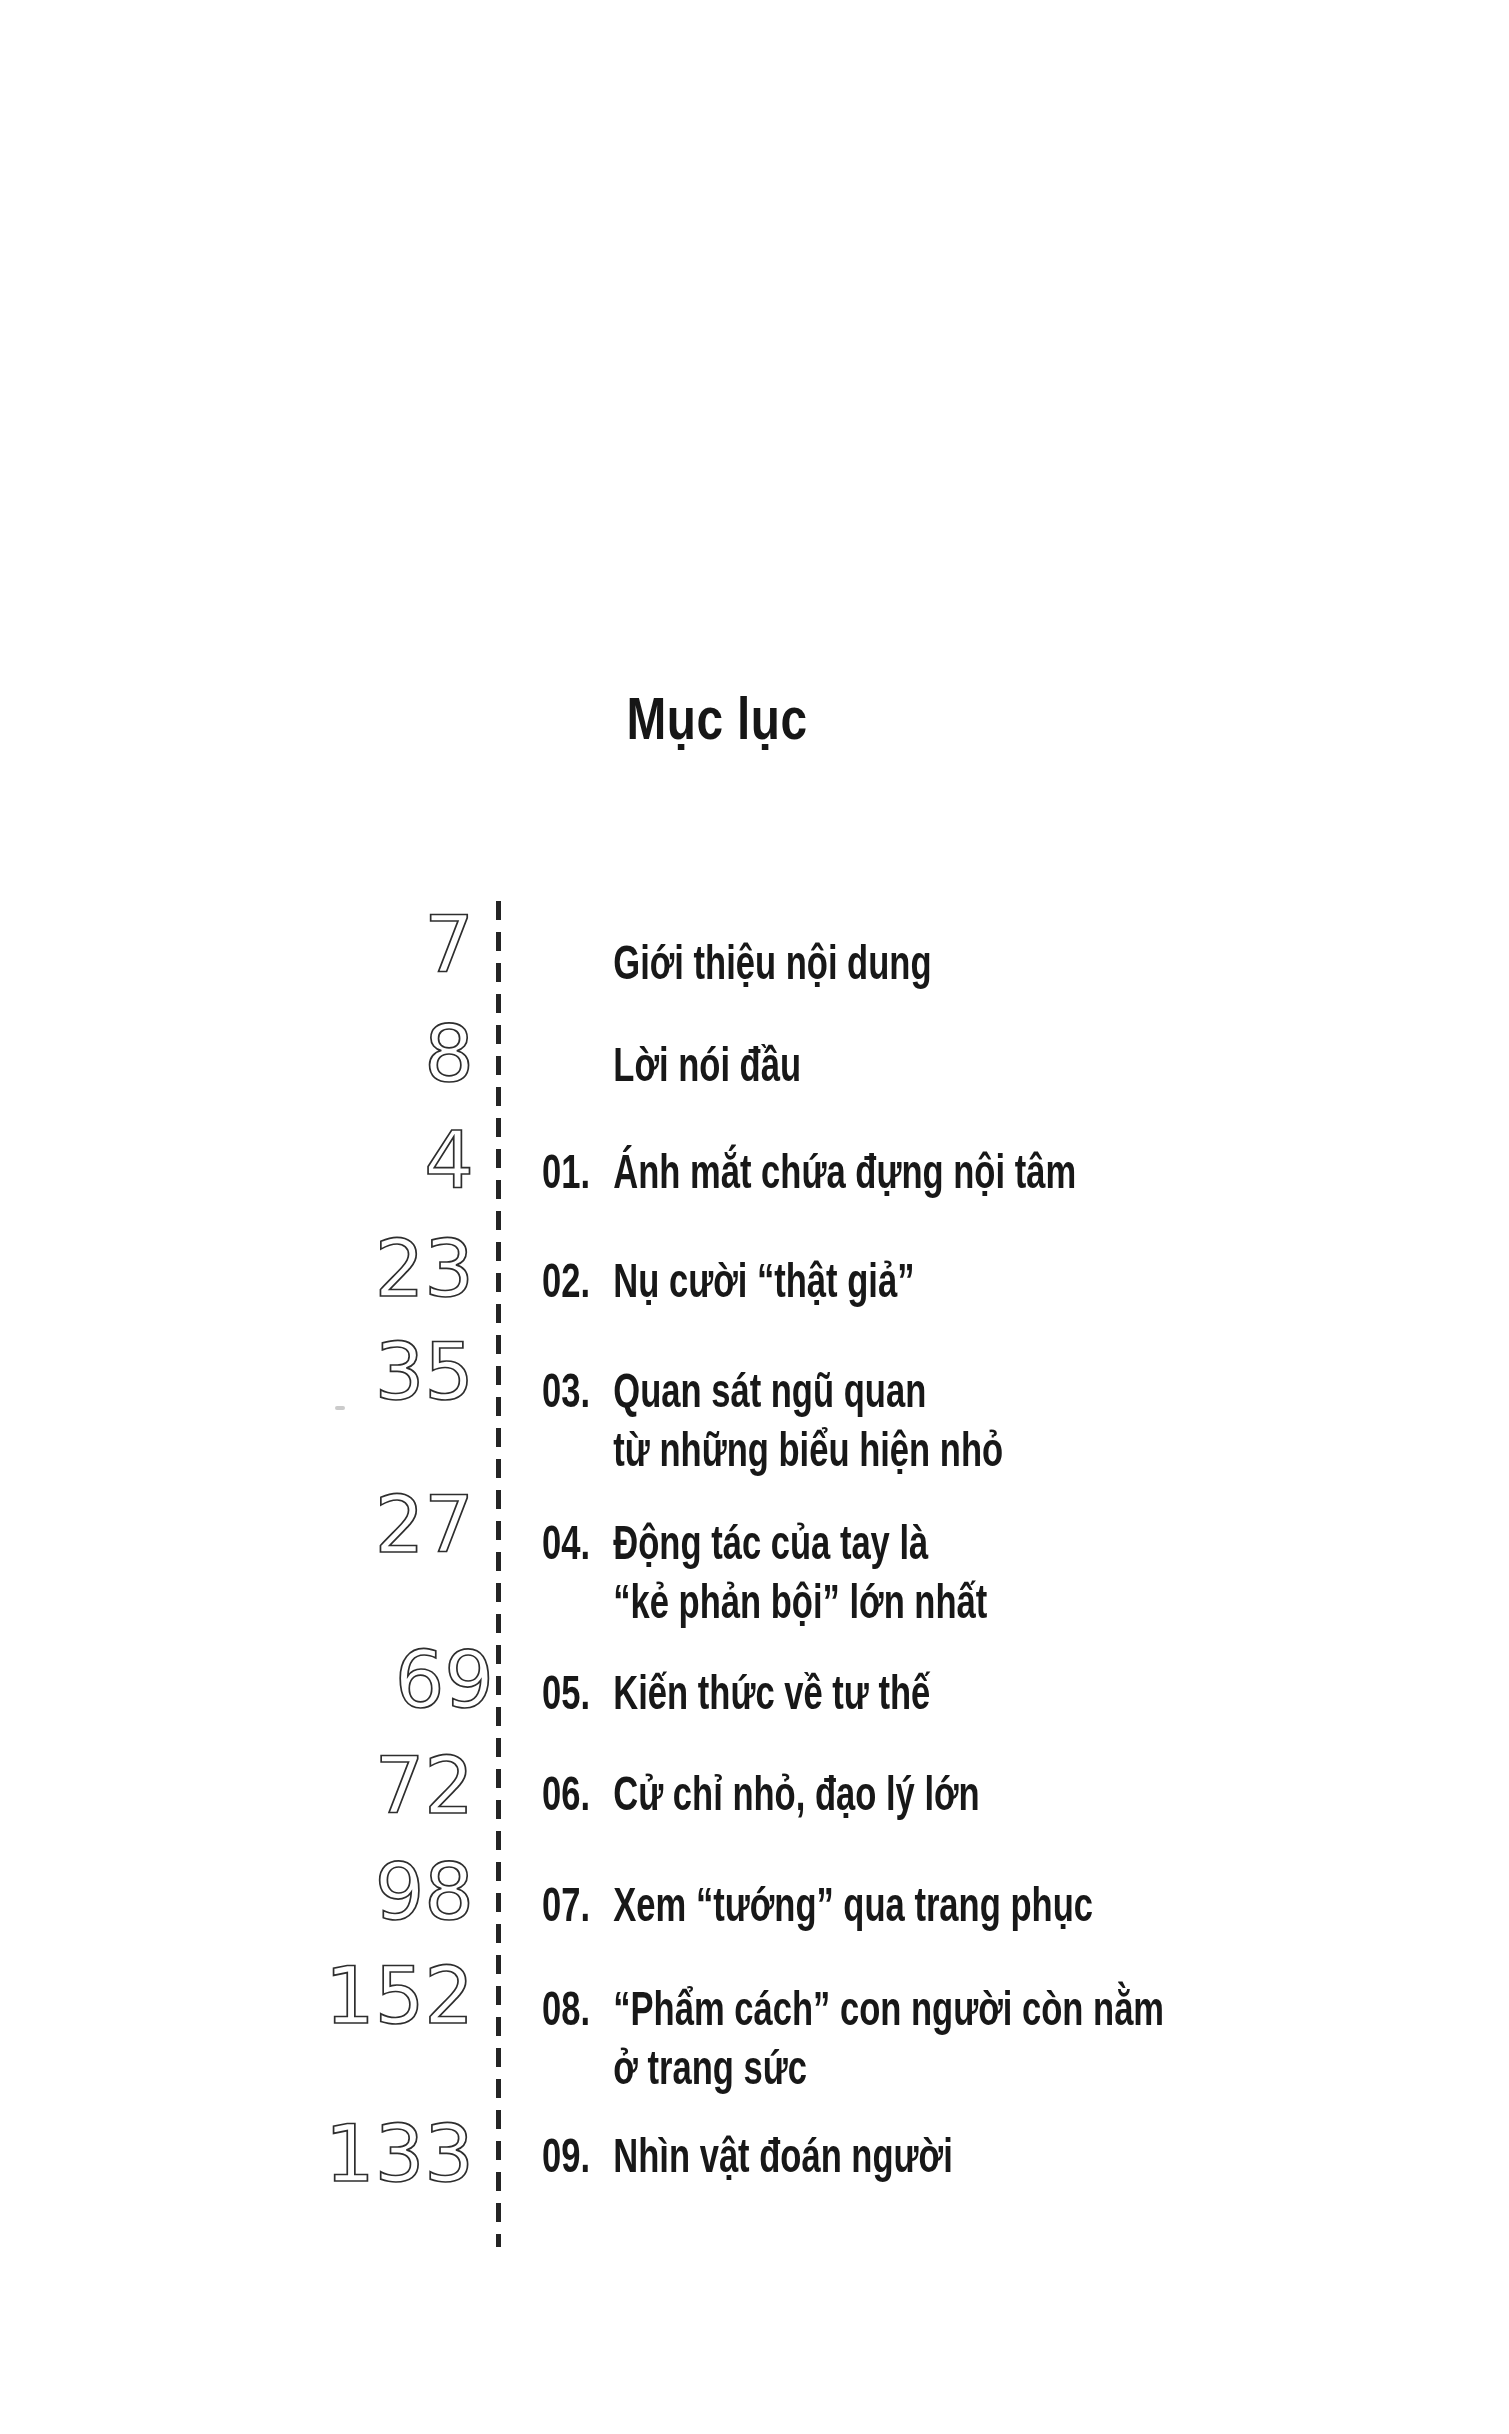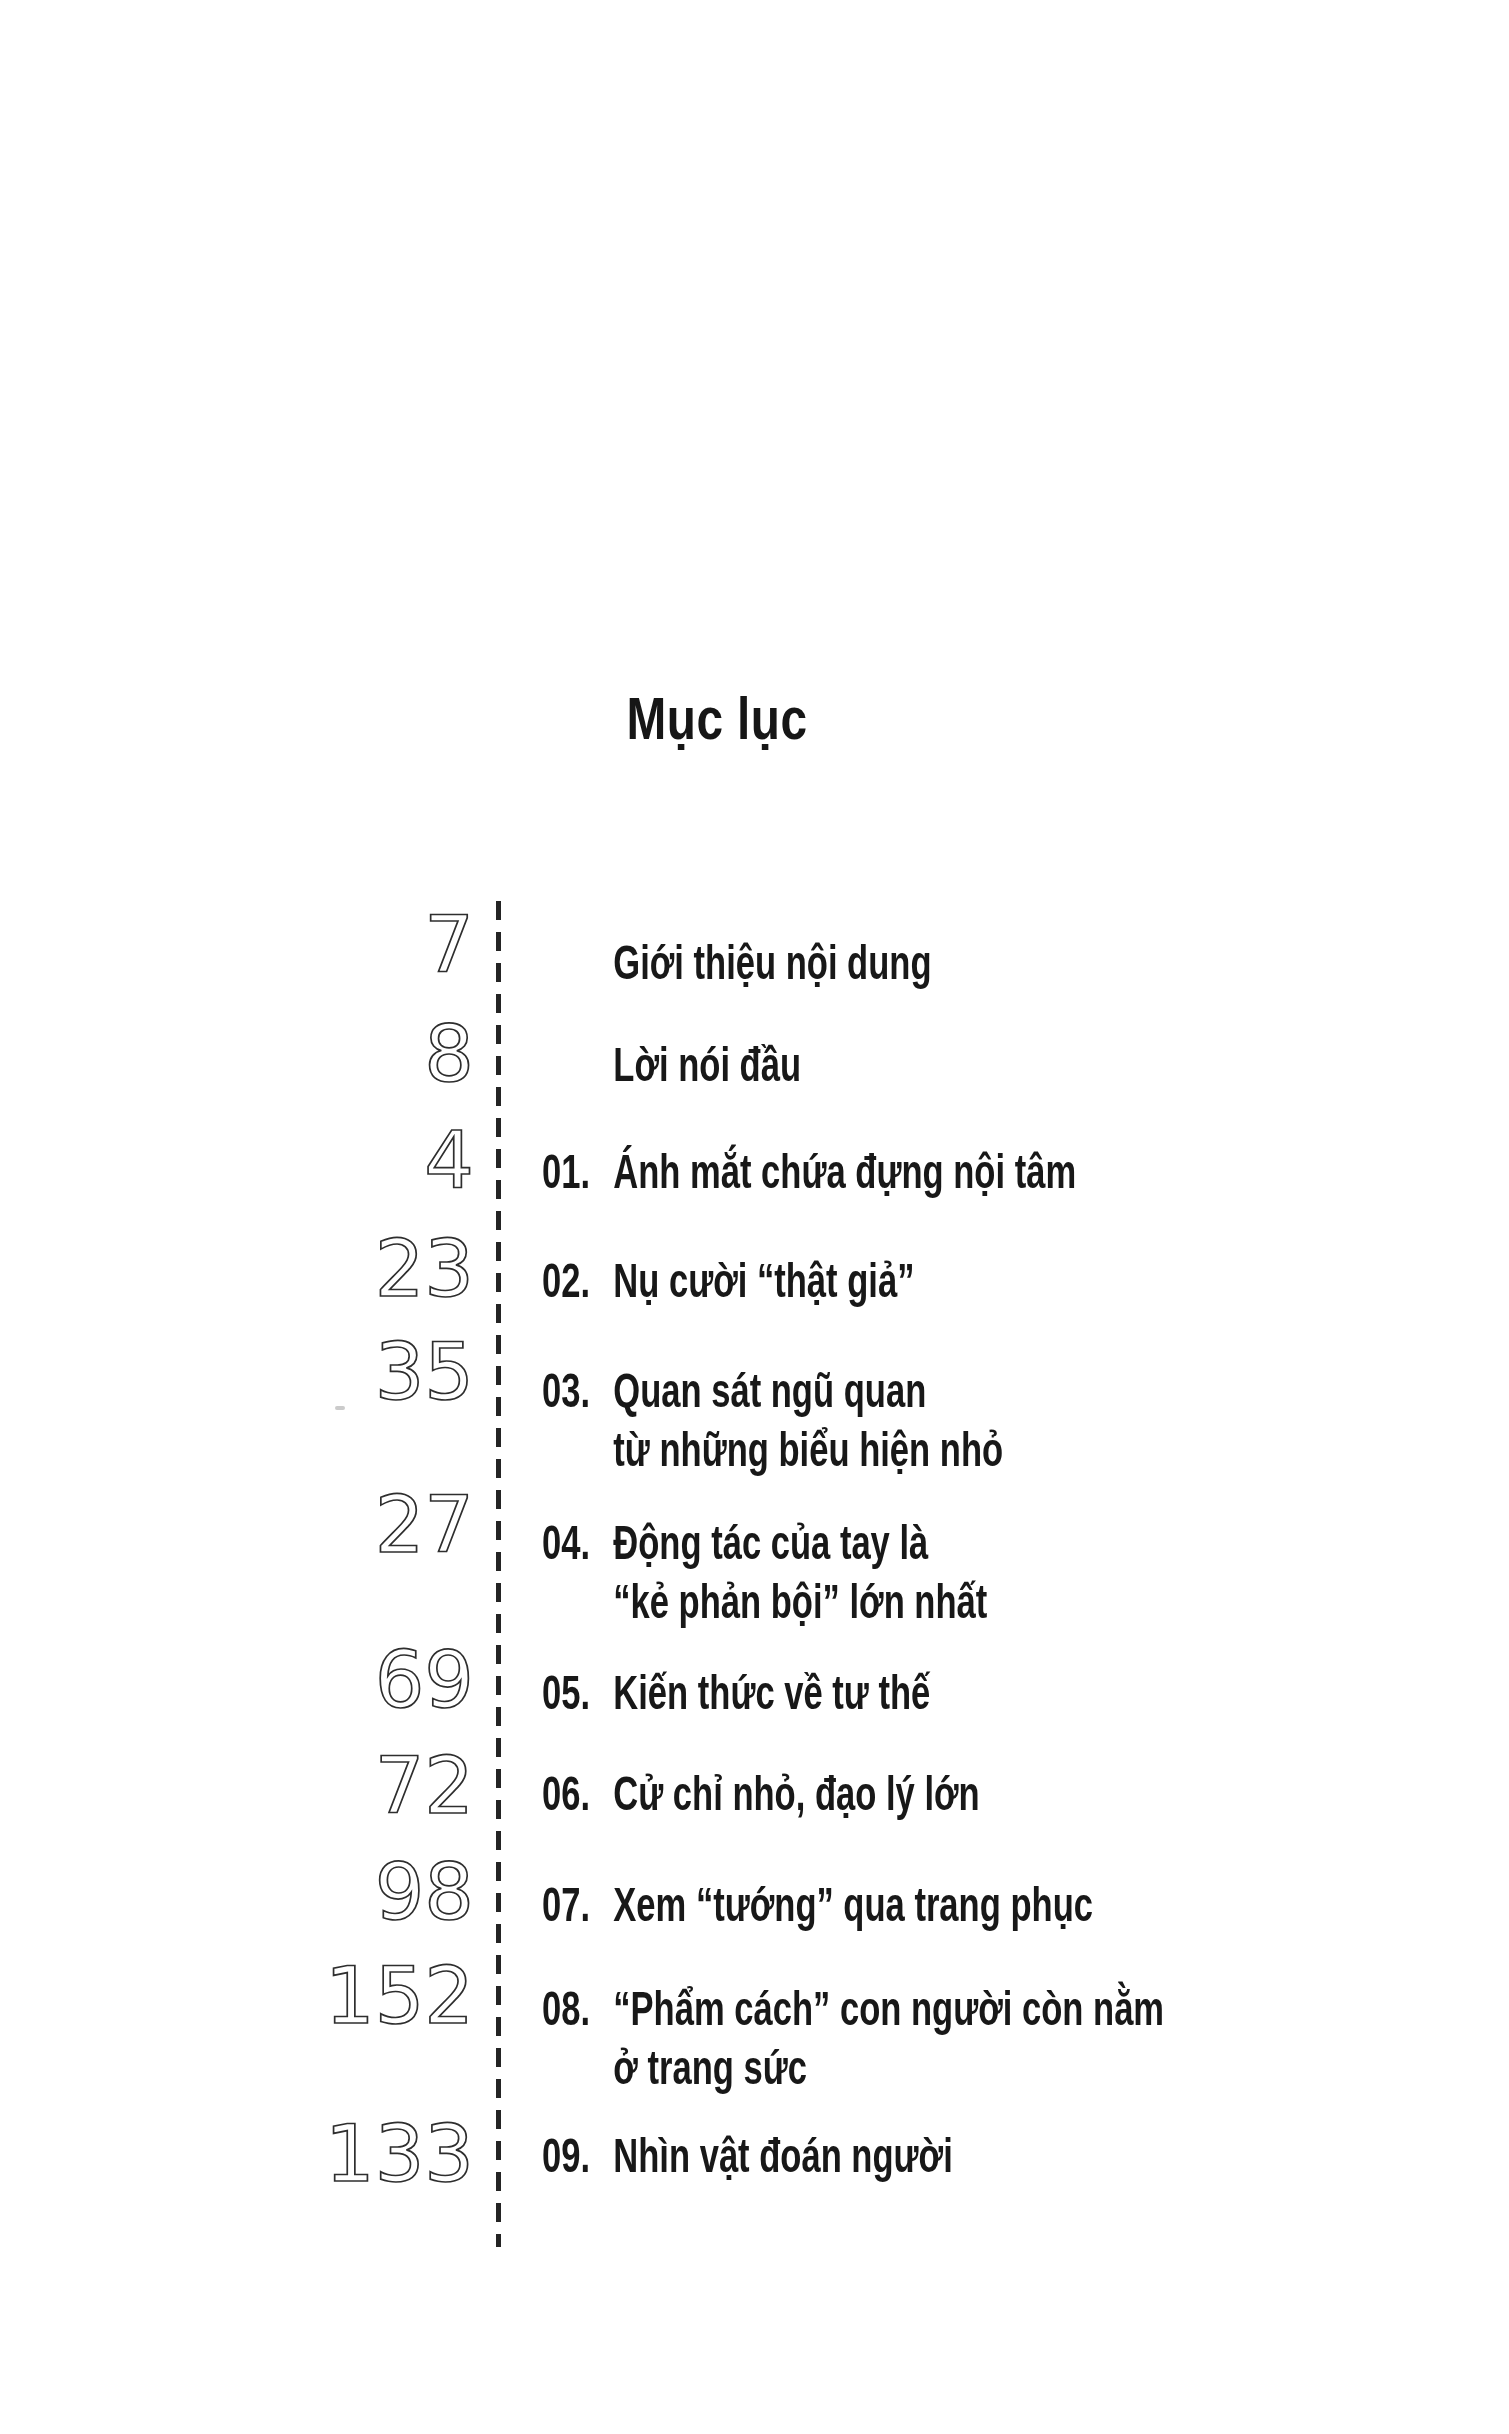--- a/index.html
+++ b/index.html
@@ -158,21 +158,21 @@
       <div class="pagenum" style="top: -27px;">27</div>
       <div class="entry">
         <div class="l1">
           <span class="chnum">04.</span><span class="chtitle">Động tác của tay là</span>
         </div>
       <div class="l2">“kẻ phản bội” lớn nhất</div>
         </div>
     </div>
 
     <div class="row" style="top: 1663px;">
-      <div class="pagenum" style="top: -22px;">69</div>
+      <div class="pagenum" style="top: -22px; padding-left: 20px;">69</div>
       <div class="entry">
         <div class="l1">
           <span class="chnum">05.</span><span class="chtitle">Kiến thức về tư thế</span>
         </div>
       </div>
     </div>
 
     <div class="row" style="top: 1764px;">
       <div class="pagenum" style="top: -17px;">72</div>
       <div class="entry">

